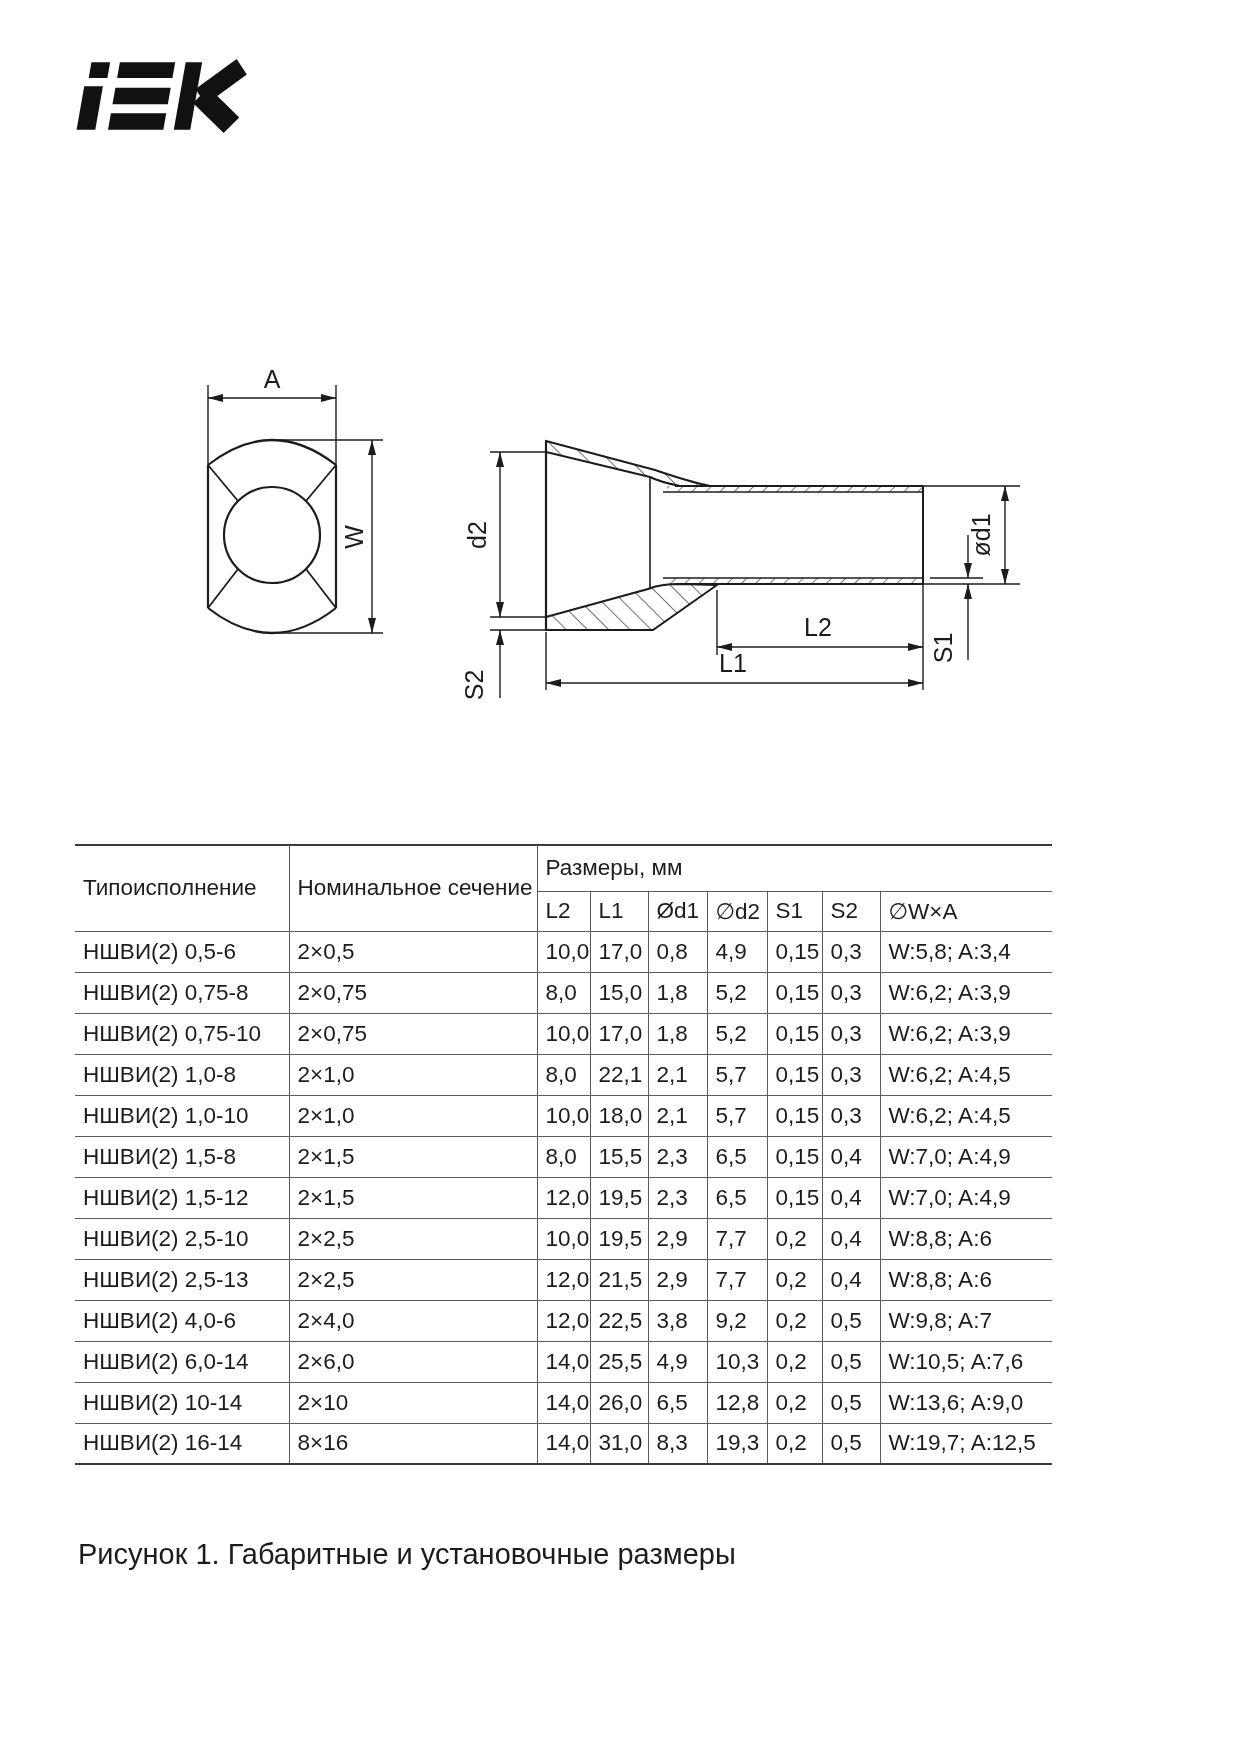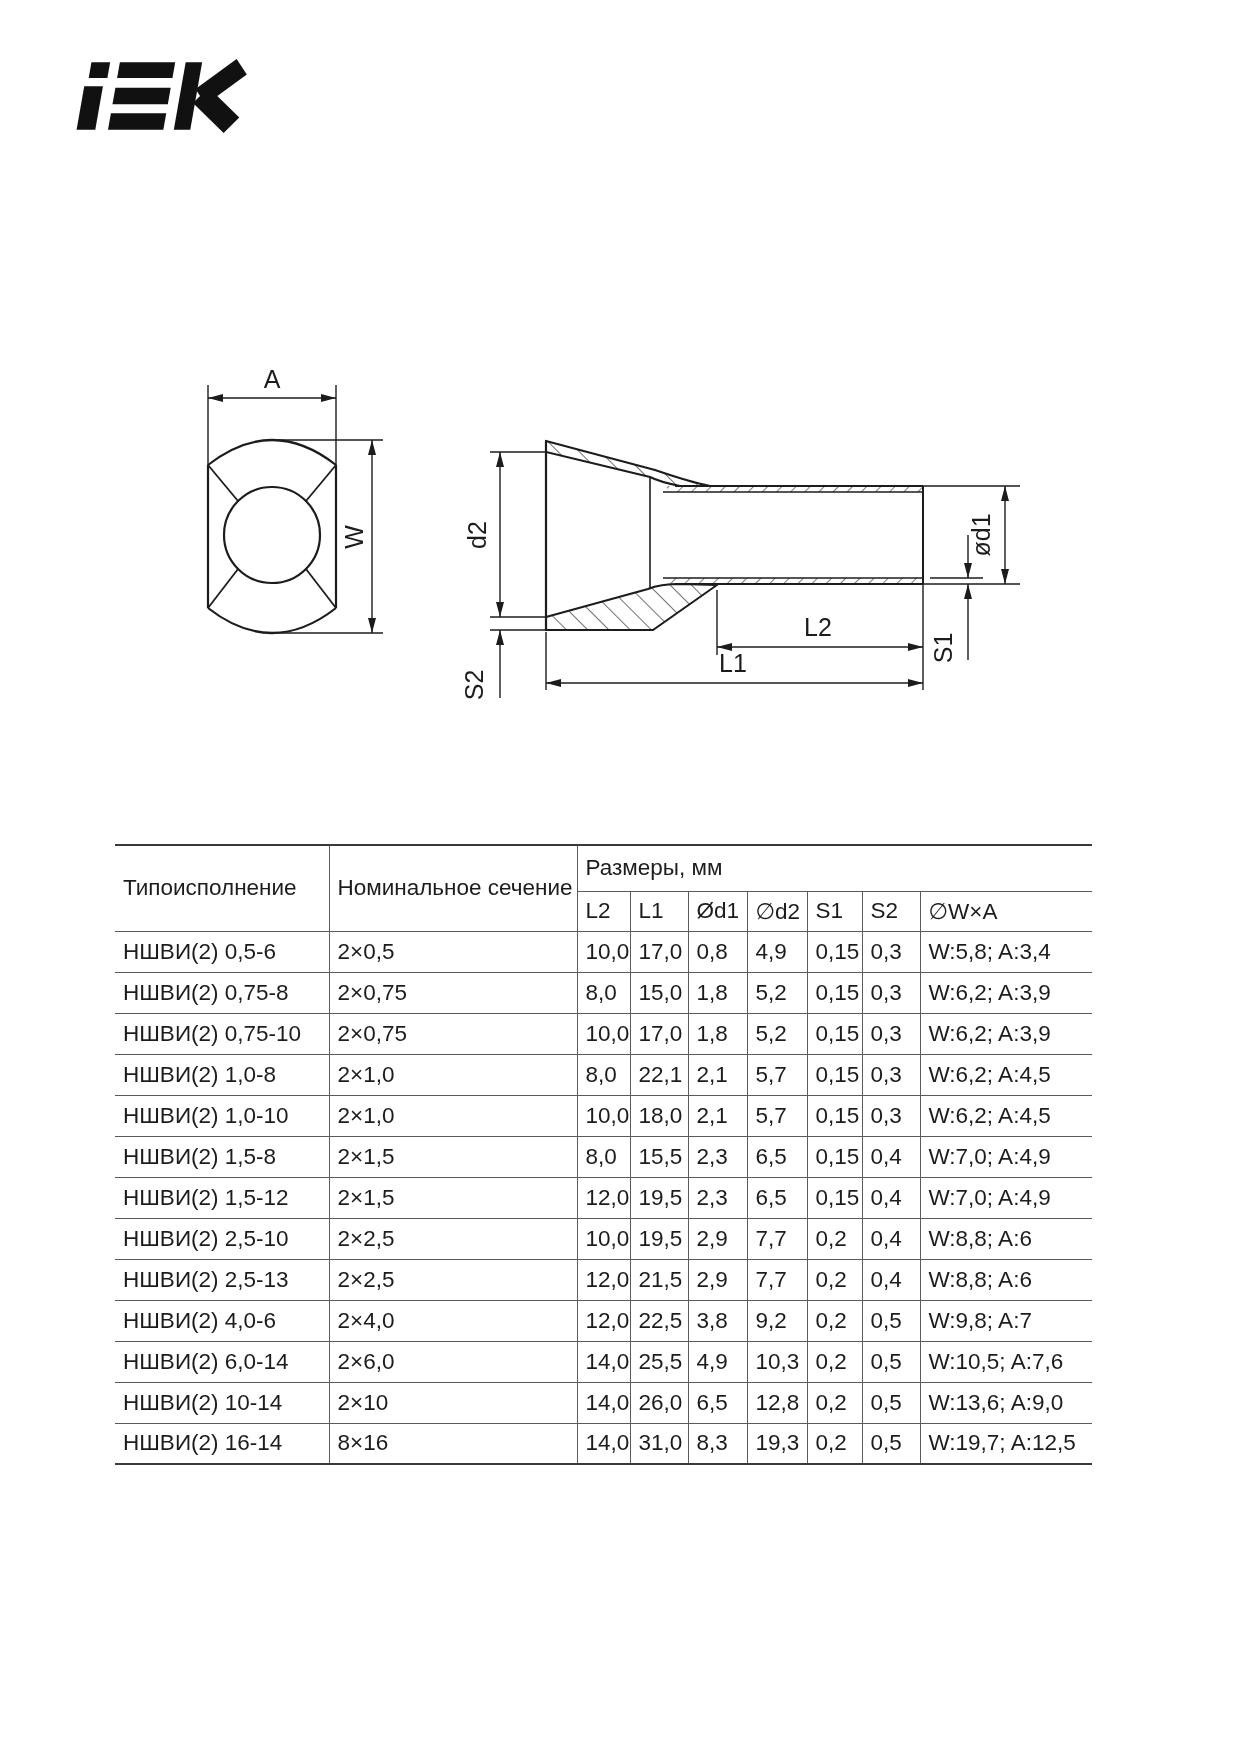--- a/index.html
+++ b/index.html
@@ -10,21 +10,21 @@
   }
   .logo { position:absolute; left:75px; top:52px; width:172px; height:88px; }
   .figure { position:absolute; left:75px; top:330px; width:1030px; height:385px; }
   .figure svg { display:block; }
   .dim-label { font-family:"Liberation Sans", sans-serif; font-size:25px; fill:#1c1c1c; }
 
   .table-wrap { position:absolute; left:75px; top:844px; width:977px; }
   table.dim-table {
     border-collapse:collapse; table-layout:fixed; width:977px;
     font-size:22.5px; color:#1c1c1c;
-    border-top:2.5px solid #3a3a3a; border-bottom:2.5px solid #3a3a3a;margin-left:40px;
+    border-top:2.5px solid #3a3a3a; border-bottom:2.5px solid #3a3a3a;
   }
   .dim-table th, .dim-table td {
     font-weight:normal; text-align:left; padding:2px 8px;
     border-right:1.6px solid #5a5a5a; border-top:1.6px solid #5a5a5a;
     overflow:hidden; white-space:nowrap;
   }
   .dim-table th:last-child, .dim-table td:last-child { border-right:none; }
   .dim-table thead tr:first-child th { border-top:none; }
   .dim-table thead tr.h1 { height:46px; }
   .dim-table thead tr.h2 { height:40px; }
@@ -328,14 +328,15 @@
             <td>8,3</td>
             <td>19,3</td>
             <td>0,2</td>
             <td>0,5</td>
             <td>W:19,7; A:12,5</td>
           </tr>
         </tbody>
     </table>
   </div>
 
+  <div class="caption">Рисунок 1. Габаритные и установочные размеры</div>
 
 </div>
 
 </body></html>

